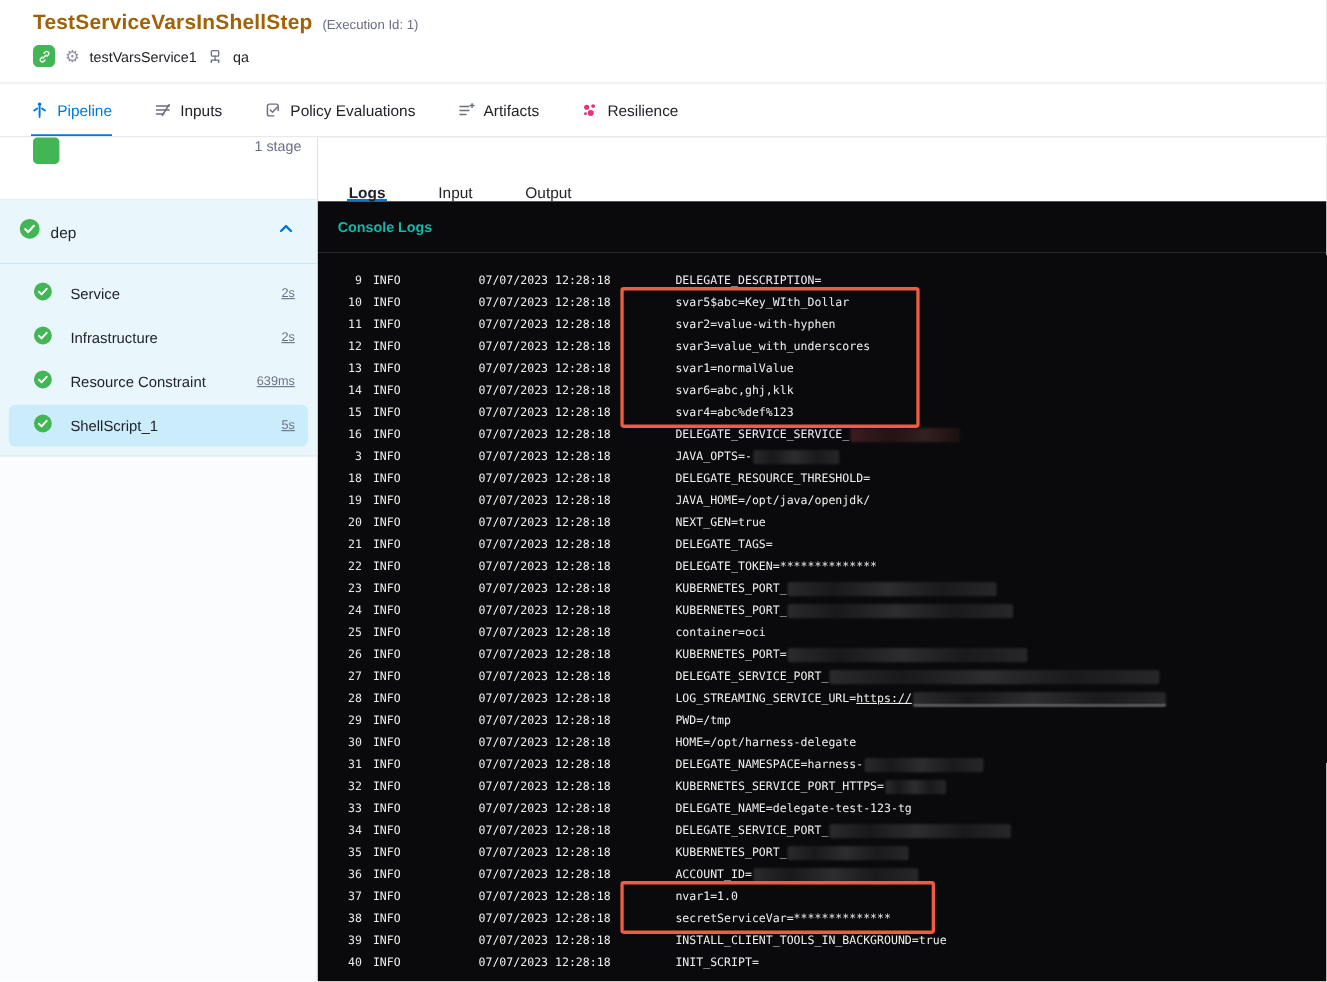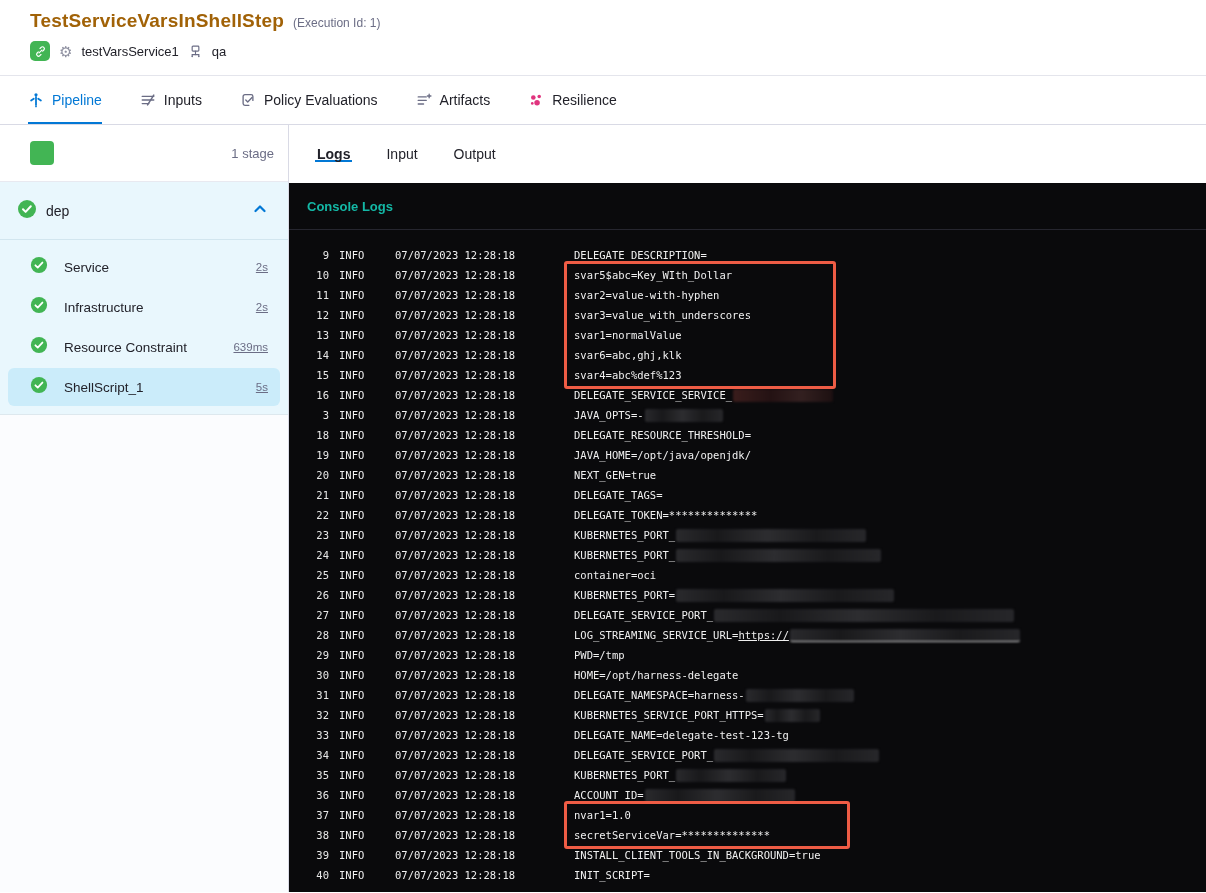--- a/index.html
+++ b/index.html
@@ -20,47 +20,47 @@
 
   
   .tabbar { height:49px; border-bottom:1px solid #d9dae5; display:flex; align-items:stretch; padding-left:28px; gap:38px; background:#fff; }
   .tab { display:flex; align-items:center; gap:8px; font-size:14px; color:#22222a; cursor:pointer; }
   .tab.active { color:#0278d5; font-weight:normal; box-shadow:inset 0 -2px 0 #0278d5; }
   .tab svg { display:block; }
 
   
   .body { display:flex; height:767px; }
   .sidebar { width:289px; min-width:289px; border-right:1px solid #d9dae5; background:#fbfcfe; display:flex; flex-direction:column; }
-  .stage-summary { height:57px; background:#fff; display:flex; align-items:center; justify-content:space-between; padding:0 14px 0 30px; border-bottom:1px solid #e8e9f0; }
+  .stage-summary { height:57px; background:#fff; display:flex; justify-content:space-between; padding:0 14px 0 30px; border-bottom:1px solid #e8e9f0; }
   .stage-square { width:24px; height:24px; border-radius:4px; background:#42b554; cursor:pointer; }
   .stage-count { font-size:13px; color:#6b6d85; }
   .stage-card { background:#e9f7fd; border-bottom:1px solid #dde8ee; padding-bottom:8px; }
   .stage-head { height:58px; display:flex; align-items:center; gap:9px; padding:0 20px 0 17px; cursor:pointer; border-bottom:1px solid #d2e6ef; }
   .stage-name { font-size:14px; color:#22222a; flex:1; }
   .steps { padding:8px 8px 0 8px; display:flex; flex-direction:column; gap:2px; }
   .step { height:38px; display:flex; align-items:center; gap:16px; padding:0 12px 0 22px; border-radius:6px; cursor:pointer; }
   .step.selected { background:#cbecfa; }
   .step-label { flex:1; font-size:13.5px; color:#22222a; }
   .step-duration { font-size:11.5px; color:#6b6d85;text-decoration:underline; }
 
   
   .main { flex:1; display:flex; flex-direction:column; min-width:0; }
-  .console-tabs { height:58px; background:#fff; display:flex; align-items:center; gap:32px; padding-left:26px; }
+  .console-tabs { height:58px; background:#fff; display:flex; align-items:flex-end; gap:44px; padding-left:26px; }
   .ctab { display:flex; align-items:center; font-size:14px; color:#22222a; cursor:pointer; padding:0 2px; }
   .ctab.active { font-weight:bold; box-shadow:inset 0 -2px 0 #0278d5; }
 
   .console { flex:1; background:#0a0a0c; position:relative; overflow:hidden; }
   .console-head { height:47px; display:flex; align-items:center; padding-left:18px; border-bottom:1px solid #26262f; }
   .console-title { font-size:13px; font-weight:bold; color:#14b8a6; }
   .log-scroll { position:relative; padding-top:15px; }
   .log-row { height:20px; display:flex; align-items:center; padding-left:12px; white-space:pre;
              font-family:"DejaVu Sans Mono", monospace; font-size:10.5px; color:#f0f0f0; }
   .ln { width:28px; text-align:right; margin-right:10px; color:#e9e9e9; }
   .lv { width:38px; margin-right:18px; }
-  .ts { width:122px; margin-right:57px; }
+  .ts { width:122px; margin-right:57px;margin-left:40px; }
   .msg { display:flex; align-items:center; }
   .red-block { display:inline-block; height:13px; border-radius:2px; margin-left:1px;
                background:linear-gradient(90deg,#2a2a2d 0%,#19191b 22%,#2d2d30 48%,#1a1a1c 74%,#27272a 100%);
                filter:blur(.8px); }
   .red-block.tint { background:linear-gradient(90deg,#3a1d1c 0%,#241213 38%,#332020 68%,#1d1011 100%); }
   .red-block.u { border-bottom:1px solid #d6d6d6; }
   .lnk { text-decoration:underline; cursor:pointer; }
   .hl-box { position:absolute; left:275px; border:3px solid #ee5c45; border-radius:3px; pointer-events:none; }
 </style>
 </head>

